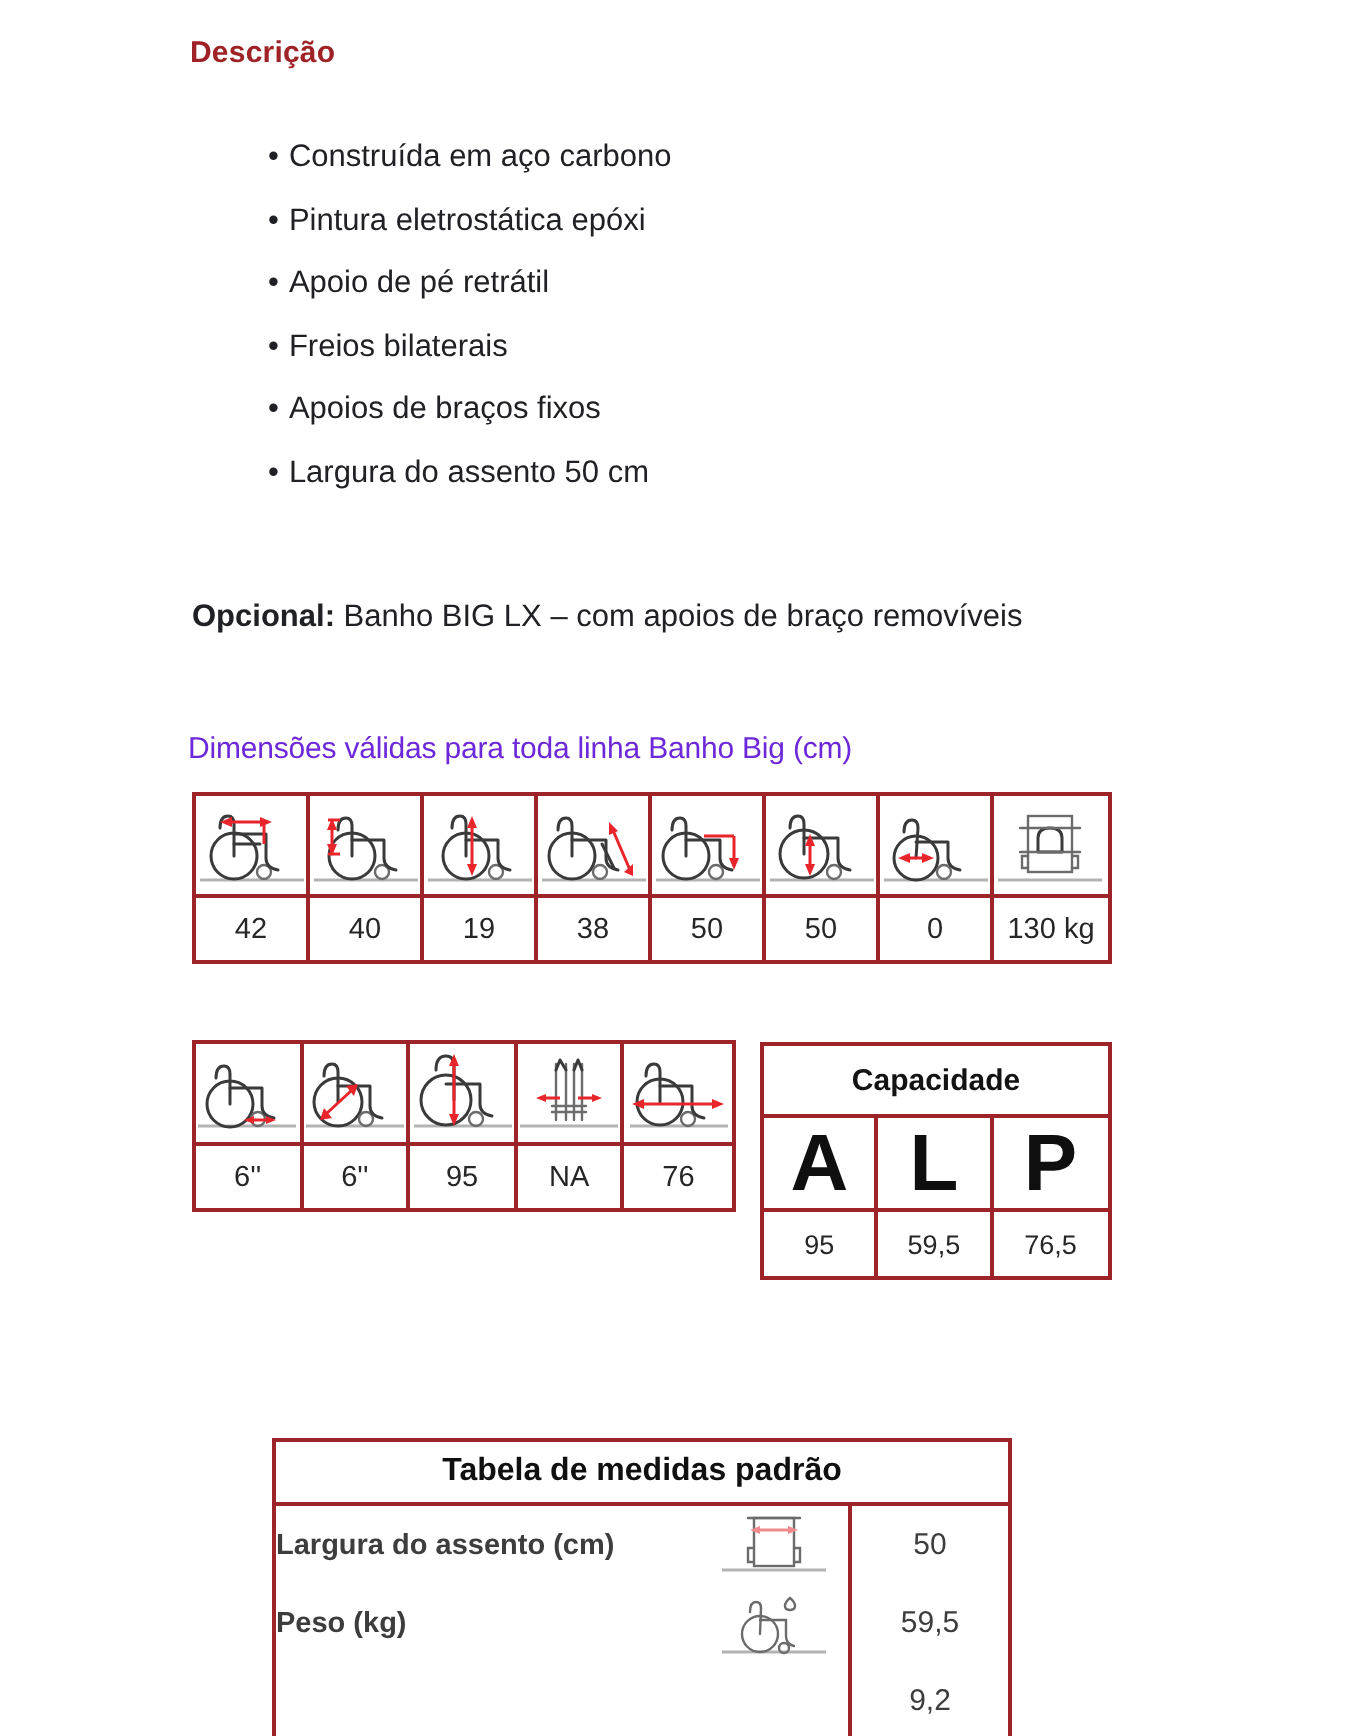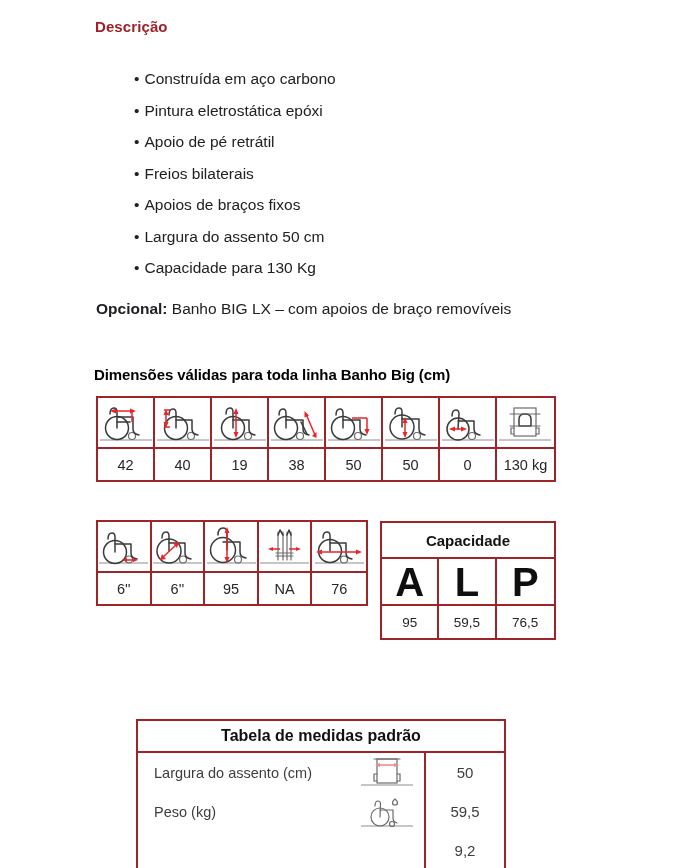--- a/index.html
+++ b/index.html
@@ -55,22 +55,22 @@
     white-space: nowrap;
   }
   .optional-line .opt-label { font-weight: bold; }
 
   
   .dims-title {
     position: absolute;
     left: 94px;
     top: 366px;
     font-size: 15px;
-    font-weight: bold;
-    color: #000000;
+    font-weight: normal;
+    color: #6d28d9;
     letter-spacing: -0.1px;
   }
 
   
   .rtable {
     position: absolute;
     border: 2px solid #9d2428;
     box-sizing: border-box;
     background: #ffffff;
   }
@@ -185,23 +185,23 @@
     box-sizing: border-box;
   }
   .pad-row {
     height: 39px;
     display: flex;
     align-items: center;
   }
   .pad-label {
     font-size: 14.5px;
     color: #3d3d3d;
-    padding-left: 16px;
     flex: 1;
     white-space: nowrap;
+    font-weight: bold;
   }
   .pad-icon {
     width: 74px;
     height: 39px;
     display: flex;
     align-items: center;
     justify-content: center;
   }
   .pad-value {
     height: 39px;
@@ -254,23 +254,20 @@
     <span class="bullet-dot">•</span><span>Apoio de pé retrátil</span>
   </div>
   <div class="bullet-line">
     <span class="bullet-dot">•</span><span>Freios bilaterais</span>
   </div>
   <div class="bullet-line">
     <span class="bullet-dot">•</span><span>Apoios de braços fixos</span>
   </div>
   <div class="bullet-line">
     <span class="bullet-dot">•</span><span>Largura do assento 50 cm</span>
-  </div>
-  <div class="bullet-line">
-    <span class="bullet-dot">•</span><span>Capacidade para 130 Kg</span>
   </div>
 </div>
 
 <div class="optional-line"><span class="opt-label">Opcional:</span><span> Banho BIG LX – com apoios de braço removíveis</span></div>
 
 <div class="dims-title">Dimensões válidas para toda linha Banho Big (cm)</div>
 
 <div class="rtable" id="table-dimensions">
   <div class="rrow">
 

